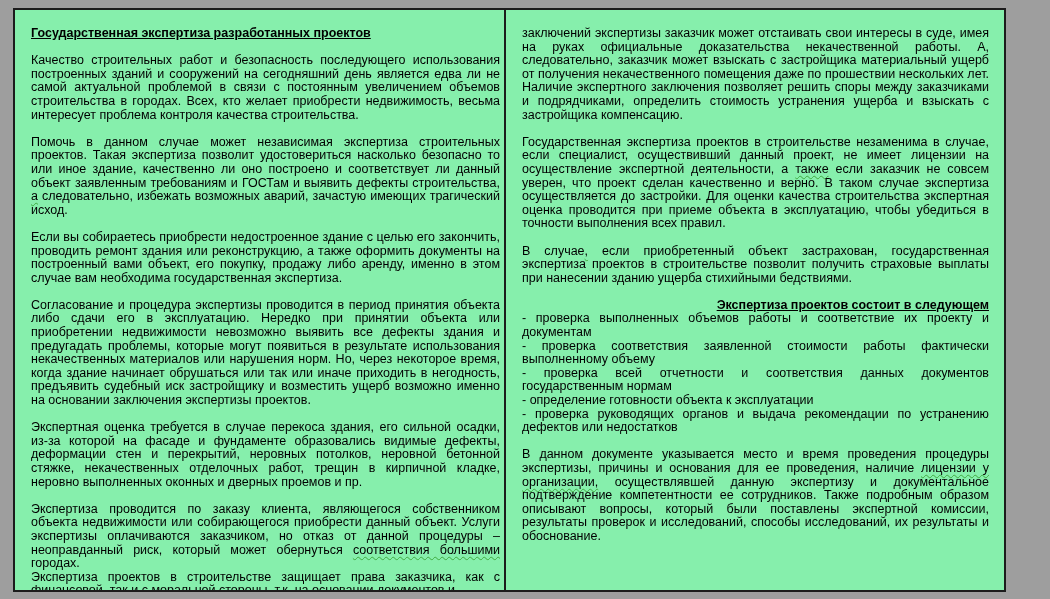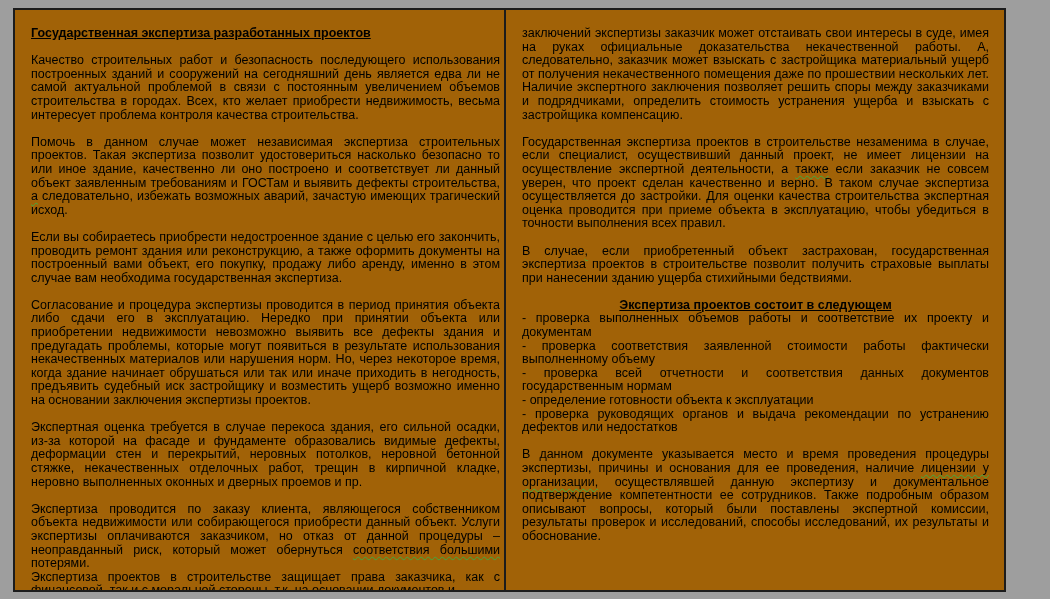--- a/index.html
+++ b/index.html
@@ -4,38 +4,38 @@
 <style>
   html, body { margin:0; padding:0; }
   body {
     width:1050px; height:599px; overflow:hidden;
     background:#9e9e9e;
     font-family:"Liberation Sans", sans-serif;
   }
   .canvas { position:relative; width:1050px; height:599px; }
   .page {
     position:absolute; top:8px; height:584px;
-    background:#a16207;
+    background:#86efac;
     border:2px solid #1c1c1c;
     box-sizing:border-box;
     padding:17px 15px 8px 16px;
     overflow:hidden;
     color:#000000;
     font-size:12.5px;
     line-height:13.6px;
     text-align:justify;
   }
   .page-left  { left:13px;  width:504px; }
   .page-right { left:504px; width:502px; }
 
   .blk { margin:0; }
   .blk.gap { margin-bottom:13.6px; }
   .blk.title { font-weight:bold; text-decoration:underline; text-align:left; }
   .blk.lead  { font-weight:normal; }
-  .blk.h2    { font-weight:bold; text-decoration:underline; text-align:center; }
+  .blk.h2    { font-weight:bold; text-decoration:underline; text-align:right; }
   .blk.li    { }
 
   .sq {
     text-decoration-line:underline;
     text-decoration-style:wavy;
     text-decoration-color:#3faa3f;
     text-decoration-thickness:1px;
     text-underline-offset:2px;
     text-decoration-skip-ink:none;
   }
@@ -44,21 +44,21 @@
 <body>
 
 <div class="canvas">
   <div class="page page-left">
       <div class="blk title gap"><span>Государственная экспертиза разработанных проектов</span></div>
       <div class="blk lead gap"><span>Качество строительных работ и безопасность последующего использования построенных зданий и сооружений на сегодняшний день является едва ли не самой актуальной проблемой в связи с постоянным увеличением объемов строительства в городах. Всех, кто желает приобрести недвижимость, весьма интересует проблема контроля качества строительства.</span></div>
       <div class="blk para gap"><span>Помочь в данном случае может независимая экспертиза строительных проектов. Такая экспертиза позволит удостовериться насколько безопасно то или иное здание, качественно ли оно построено и соответствует ли данный объект заявленным требованиям и ГОСТам и выявить дефекты строительства, </span><span class="sq">а</span><span> следовательно, избежать возможных аварий, зачастую имеющих трагический исход.</span></div>
       <div class="blk para gap"><span>Если вы собираетесь приобрести недостроенное здание с целью его закончить, проводить ремонт здания или реконструкцию, а также оформить документы на построенный вами объект, его покупку, продажу либо аренду, именно в этом случае вам необходима государственная экспертиза.</span></div>
       <div class="blk para gap"><span>Согласование и процедура экспертизы проводится в период принятия объекта либо сдачи его в эксплуатацию. Нередко при принятии объекта или приобретении недвижимости невозможно выявить все дефекты здания и предугадать проблемы, которые могут появиться в результате использования некачественных материалов или нарушения норм. Но, через некоторое время, когда здание начинает обрушаться или так или иначе приходить в негодность, предъявить судебный иск застройщику и возместить ущерб возможно именно на основании заключения экспертизы проектов.</span></div>
       <div class="blk para gap"><span>Экспертная оценка требуется в случае перекоса здания, его сильной осадки, из-за которой на фасаде и фундаменте образовались видимые дефекты, деформации стен и перекрытий, неровных потолков, неровной бетонной стяжке, некачественных отделочных работ, трещин в кирпичной кладке, неровно выполненных оконных и дверных проемов и пр.</span></div>
-      <div class="blk para"><span>Экспертиза проводится по заказу клиента, являющегося собственником объекта недвижимости или собирающегося приобрести данный объект. Услуги экспертизы оплачиваются заказчиком, но отказ от данной процедуры – неоправданный риск, который может обернуться </span><span class="sq">соответствия большими</span><span> потерями.</span></div>
+      <div class="blk para"><span>Экспертиза проводится по заказу клиента, являющегося собственником объекта недвижимости или собирающегося приобрести данный объект. Услуги экспертизы оплачиваются заказчиком, но отказ от данной процедуры – неоправданный риск, который может обернуться </span><span class="sq">соответствия большими</span><span> городах.</span></div>
       <div class="blk para"><span>Экспертиза проектов в строительстве защищает права заказчика, как с финансовой, так и с моральной стороны, т.к. на основании документов и</span></div>
     </div>
   <div class="page page-right">
       <div class="blk para gap"><span>заключений экспертизы заказчик может отстаивать свои интересы в суде, имея на руках официальные доказательства некачественной работы. А, следовательно, заказчик может взыскать с застройщика материальный ущерб от получения некачественного помещения даже по прошествии нескольких лет. Наличие экспертного заключения позволяет решить споры между заказчиками и подрядчиками, определить стоимость устранения ущерба и взыскать с застройщика компенсацию.</span></div>
       <div class="blk para gap"><span>Государственная экспертиза проектов в строительстве незаменима в случае, если специалист, осуществивший данный проект, не имеет лицензии на осуществление экспертной деятельности, а </span><span class="sq">также</span><span> если заказчик не совсем уверен, что проект сделан качественно и верно. В таком случае экспертиза осуществляется до застройки. Для оценки качества строительства экспертная оценка проводится при приеме объекта в эксплуатацию, чтобы убедиться в точности выполнения всех правил.</span></div>
       <div class="blk para gap"><span>В случае</span><span class="sq">,</span><span> если приобретенный объект застрахован, государственная экспертиза проектов в строительстве позволит получить страховые выплаты при нанесении зданию ущерба стихийными бедствиями.</span></div>
       <div class="blk h2"><span>Экспертиза проектов состоит в следующем</span></div>
       <div class="blk li"><span>- проверка выполненных объемов работы и соответствие их проекту и документам</span></div>
       <div class="blk li"><span>- проверка соответствия заявленной стоимости работы фактически выполненному объему</span></div>
       <div class="blk li"><span>- проверка всей отчетности и соответствия данных документов государственным нормам</span></div>

